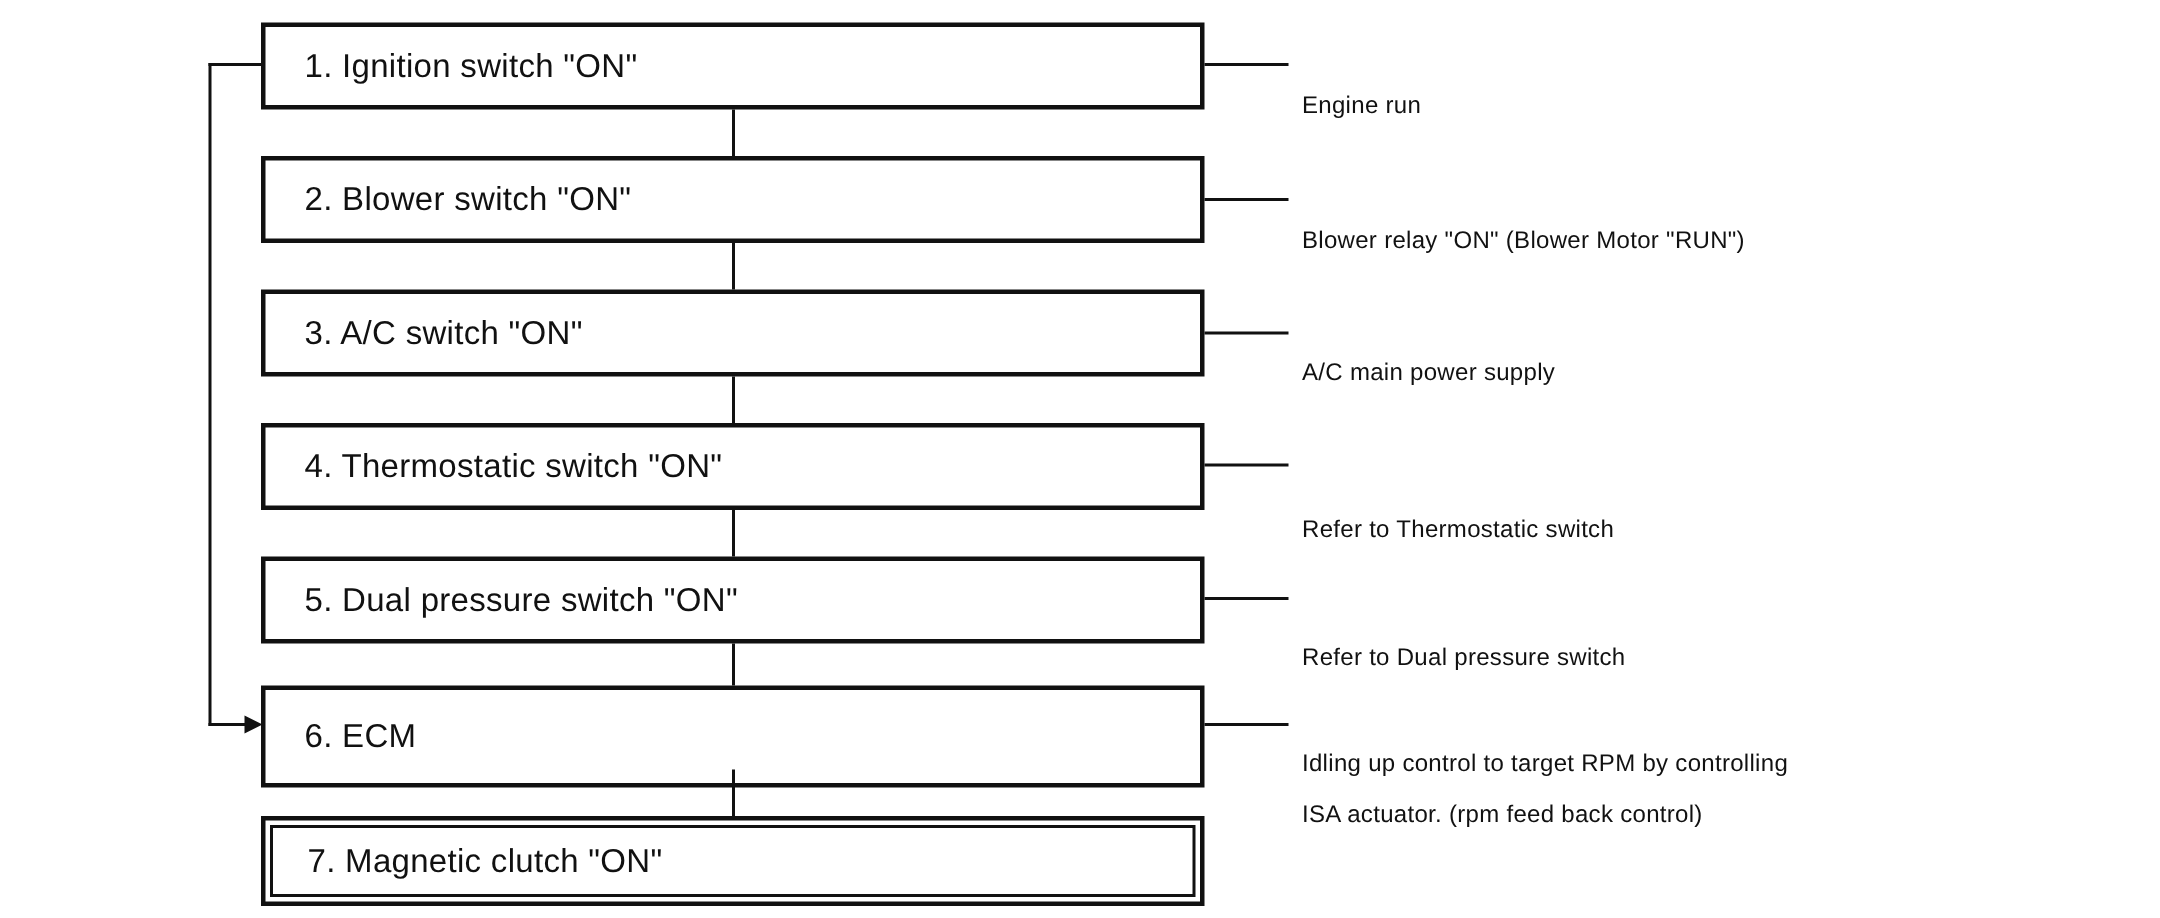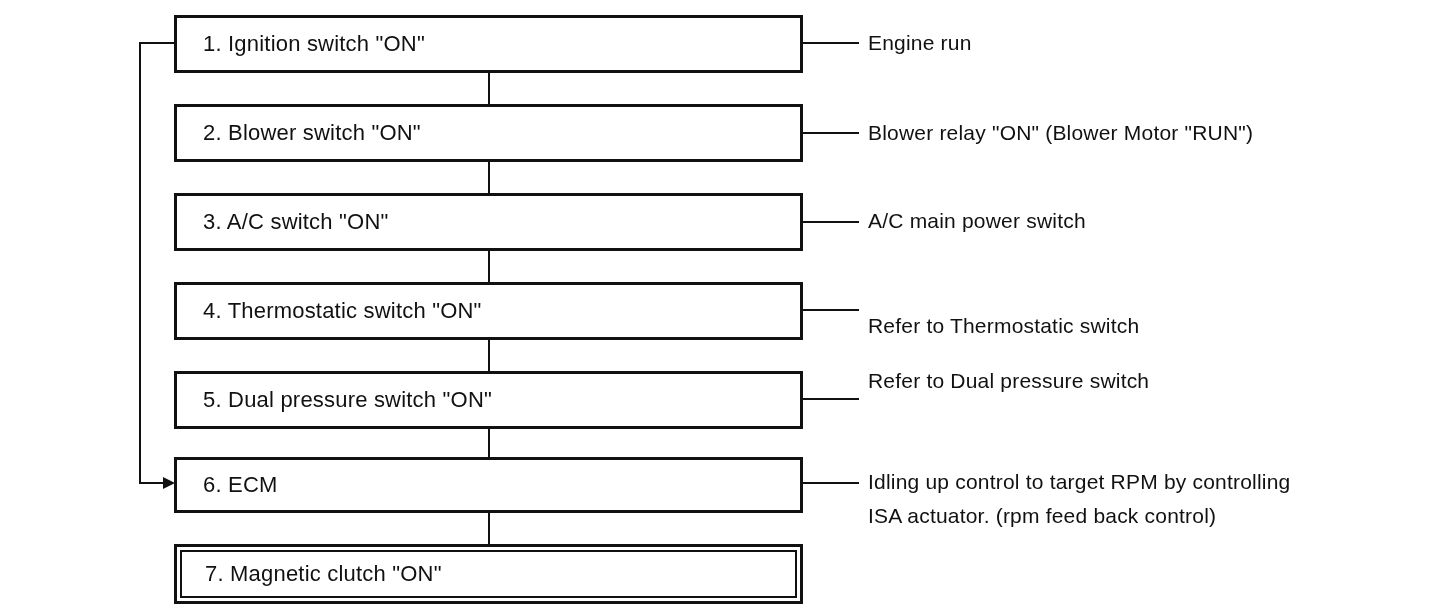--- a/index.html
+++ b/index.html
@@ -52,21 +52,21 @@
     align-items:center;
     padding-left:26px;
     font-size:22px;
     letter-spacing:0.2px;
   }
   .b1{top:15px;}
   .b2{top:104px;}
   .b3{top:193px;}
   .b4{top:282px;}
   .b5{top:371px;}
-  .b6{top:457px;height:56px;}
+  .b6{top:457px;height:68px;}
   .b7{top:544px;height:60px;padding:0;border:3px solid var(--ink);display:block;}
   .b7 .inner{
     box-sizing:border-box;
     margin:3px;
     height:48px;
     border:2px solid var(--ink);
     display:flex;
     align-items:center;
     padding-left:23px;
   }
@@ -83,30 +83,31 @@
   .s1{top:42px;}
   .s2{top:132px;}
   .s3{top:221px;}
   .s4{top:309px;}
   .s5{top:398px;}
   .s6{top:482px;}
   
   .ann{
     position:absolute;
     left:868px;
-    font-size:21px;
+    font-size:16px;
     line-height:34px;
     white-space:pre-line;
     letter-spacing:0.2px;
+    margin-top:28px;
   }
   .a1{top:26px;}
   .a2{top:116px;}
   .a3{top:204px;}
   .a4{top:309px;}
-  .a5{top:364px;}
+  .a5{top:394px;}
   .a6{top:465px;width:585px;}
 </style>
 </head>
 <body>
 
 <div class="canvas">
 
 
   <div class="line trunk-top"></div>
   <div class="line trunk-v"></div>
@@ -146,19 +147,19 @@
 
   <div class="line stub s1"></div>
   <div class="line stub s2"></div>
   <div class="line stub s3"></div>
   <div class="line stub s4"></div>
   <div class="line stub s5"></div>
   <div class="line stub s6"></div>
 
   <div class="ann a1">Engine run</div>
   <div class="ann a2">Blower relay "ON" (Blower Motor "RUN")</div>
-  <div class="ann a3">A/C main power switch</div>
+  <div class="ann a3">A/C main power supply</div>
   <div class="ann a4">Refer to Thermostatic switch</div>
   <div class="ann a5">Refer to Dual pressure switch</div>
   <div class="ann a6">Idling up control to target RPM by controlling
 ISA actuator. (rpm feed back control)</div>
 
 </div>
 
 </body></html>

